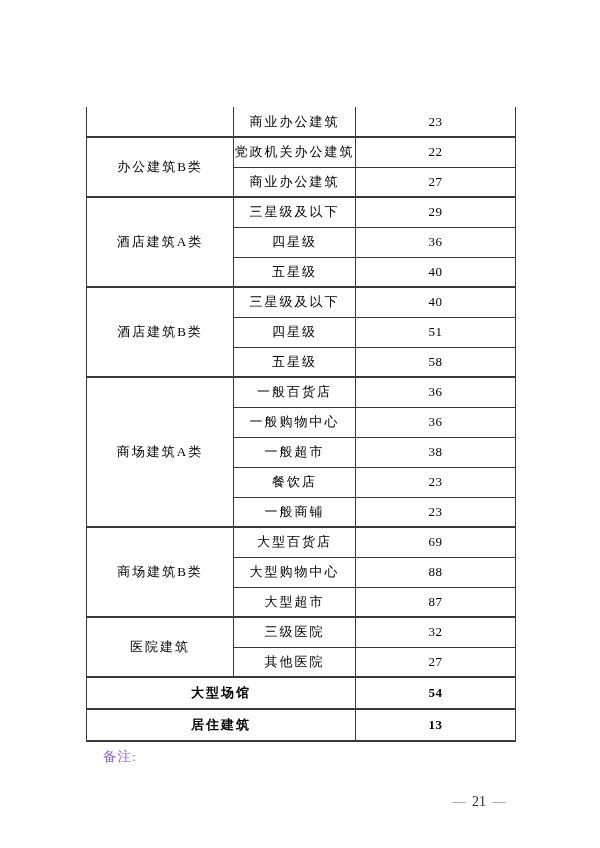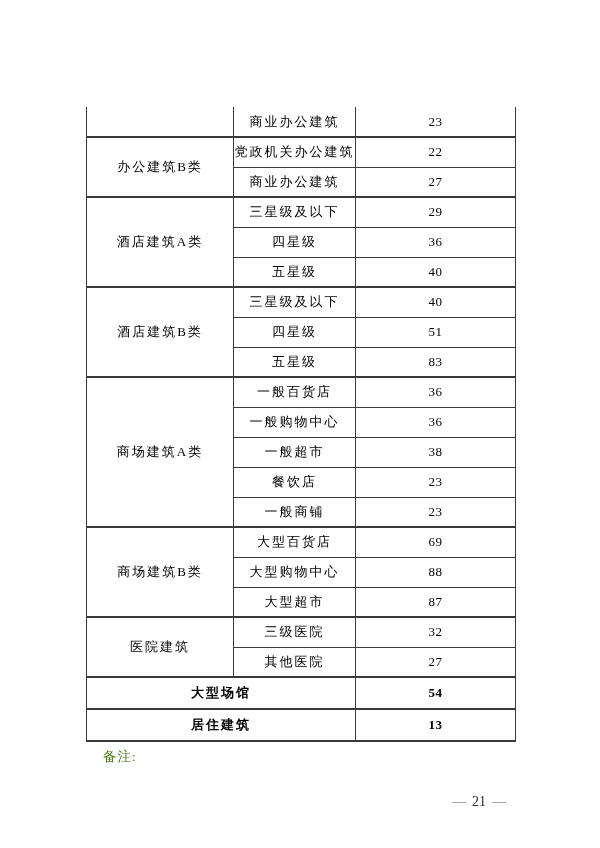--- a/index.html
+++ b/index.html
@@ -50,21 +50,21 @@
   
   table.doc-table td.sb {
     border-bottom-width: 2px;
   }
   .notes {
     position: absolute;
     left: 103px;
     top: 748px;
     font-size: 13.5px;
     letter-spacing: 1px;
-    color: #4d7c0f;
+    color: #8b5cf6;
   }
   .page-num {
     position: absolute;
     right: 88px;
     top: 794px;
     font-size: 14px;
     color: #2b2b2b;
     white-space: nowrap;
   }
   .page-num .dash {
@@ -119,21 +119,21 @@
         <td rowspan="3" class="sb">酒店建筑B类</td>
         <td>三星级及以下</td>
         <td class="num">40</td>
       </tr>
       <tr>
         <td>四星级</td>
         <td class="num">51</td>
       </tr>
       <tr>
         <td class="sb">五星级</td>
-        <td class="sb num">83</td>
+        <td class="sb num">58</td>
       </tr>
 
       <tr>
         <td rowspan="5" class="sb">商场建筑A类</td>
         <td>一般百货店</td>
         <td class="num">36</td>
       </tr>
       <tr>
         <td>一般购物中心</td>
         <td class="num">36</td>

